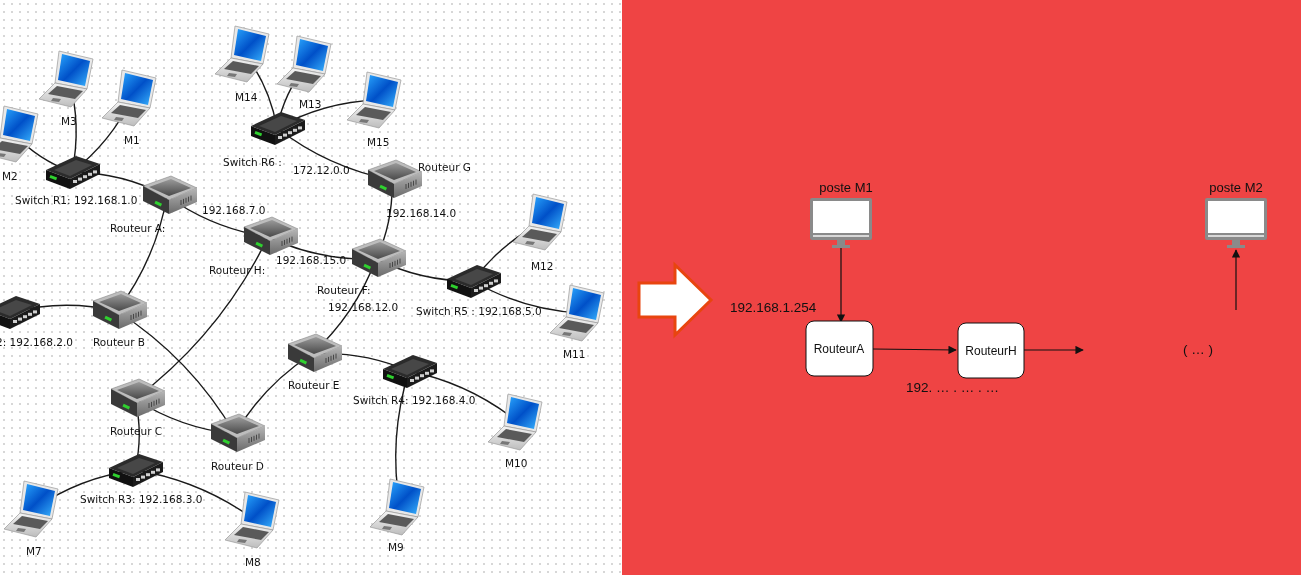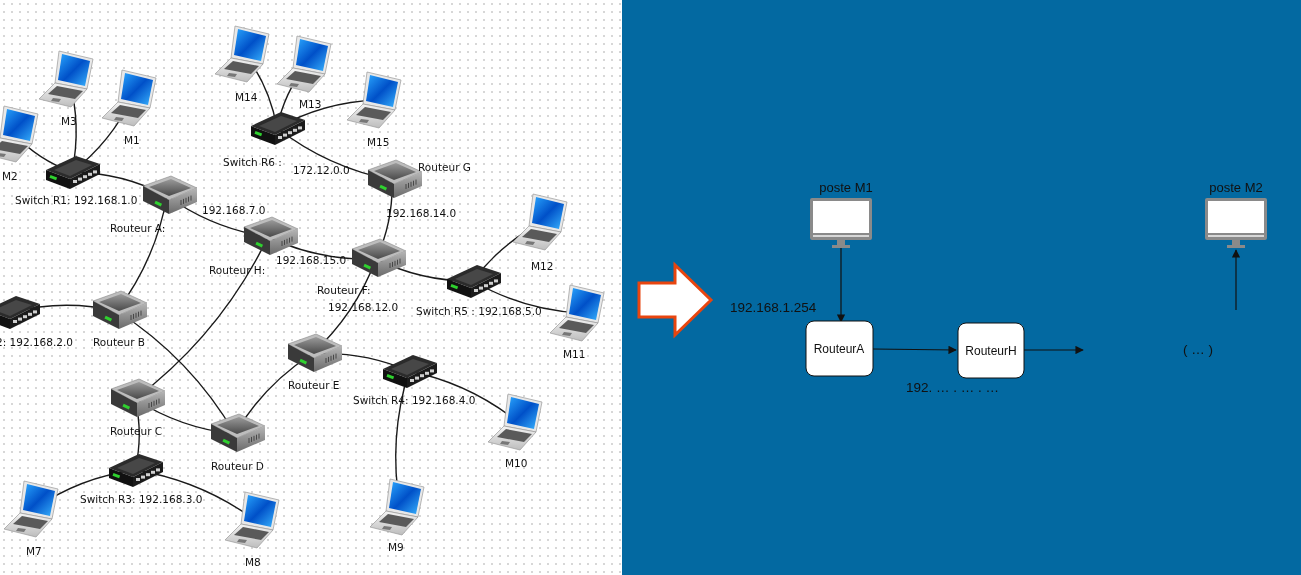--- a/index.html
+++ b/index.html
@@ -2,21 +2,21 @@
 <html><head>
   <meta charset="utf-8">
   <style>
     html, body { margin: 0; padding: 0; background: #ffffff; }
     body { width: 1301px; height: 575px; overflow: hidden; position: relative;
            font-family: "DejaVu Sans", "Liberation Sans", sans-serif; }
     #canvas-left { position: absolute; left: 0; top: 0; width: 622px; height: 575px;
       background-color: #ffffff;
       background-image: radial-gradient(circle, #d7d7d7 0.9px, transparent 1.1px);
       background-size: 8px 8px; }
-    #right-panel { position: absolute; left: 622px; top: 0; width: 679px; height: 575px; background: #0369a1; }
+    #right-panel { position: absolute; left: 622px; top: 0; width: 679px; height: 575px; background: #ef4444; }
     svg { position: absolute; left: 0; top: 0; overflow: visible; }
     .net-label { font-family: "DejaVu Sans", sans-serif; font-size: 10.5px; fill: #111; }
     .flow-label { font-family: "Liberation Sans", sans-serif; fill: #111; }
   </style>
 </head>
 <body>
 
 <div id="canvas-left">
   <svg id="net-svg" width="622" height="575">
     <defs>

